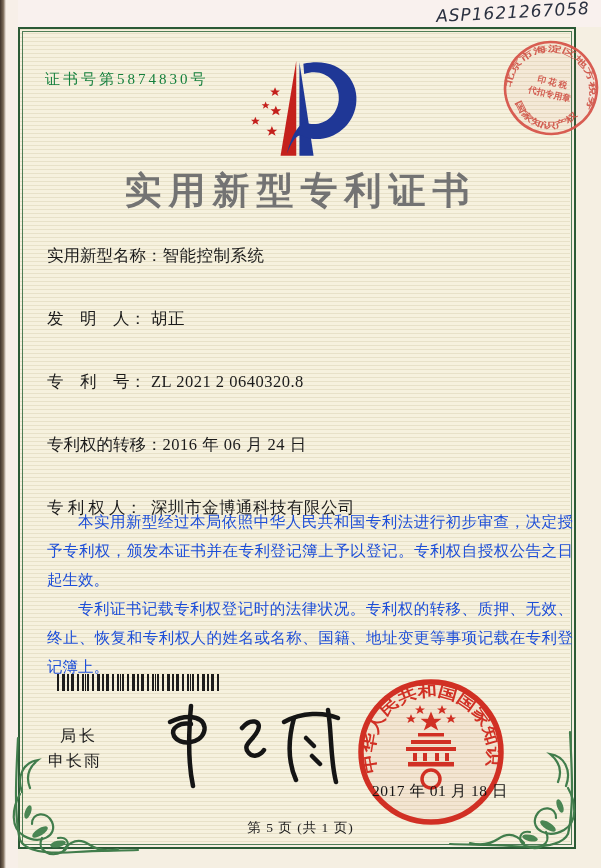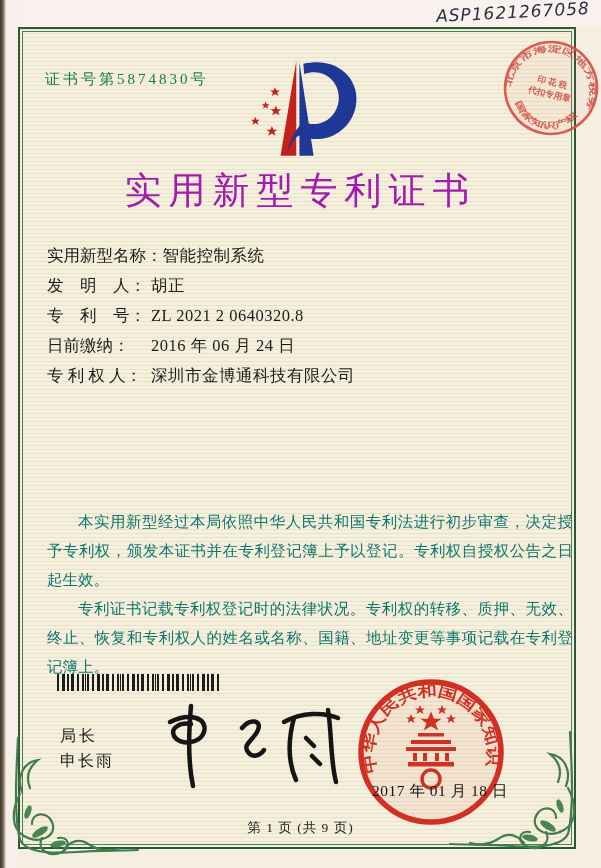--- a/index.html
+++ b/index.html
@@ -29,35 +29,35 @@
   .corner.br{left:448px;top:730px;transform:scaleX(-1);}
   
   .handwritten{position:absolute;left:436px;top:2px;z-index:5;
     font-family:"DejaVu Sans",sans-serif;font-style:italic;font-size:17px;
     color:#2b3140;letter-spacing:1px;transform:rotate(-3deg);white-space:nowrap;}
   .tax-stamp{position:absolute;left:500px;top:37px;width:102px;height:102px;z-index:4;
     transform:rotate(13deg);opacity:.92;}
   .cert-no{position:absolute;left:45px;top:70px;z-index:3;font-size:15px;letter-spacing:3px;color:#15803d;}
   .logo{position:absolute;left:242px;top:55px;width:118px;height:112px;z-index:3;}
   .title{position:absolute;left:40px;top:166px;width:521px;z-index:3;text-align:center;
-    font-size:37px;font-weight:normal;letter-spacing:7px;color:#a21caf;}
+    font-size:37px;font-weight:bold;letter-spacing:7px;color:#737373;}
   .fields{position:absolute;left:47px;top:245px;width:500px;z-index:3;
-    display:flex;flex-direction:column;gap:8px;}
+    display:flex;flex-direction:column;gap:41px;}
   .field-row{font-size:16.5px;line-height:22px;white-space:nowrap;color:#1b1b1b;}
   .flabel{display:inline-block;min-width:104px;}
   .fvalue{letter-spacing:.5px;}
   .paragraphs{position:absolute;left:47px;top:507px;width:526px;z-index:3;}
   .paragraphs p{margin:0;font-size:15.5px;line-height:29px;text-indent:2em;
-    text-align:justify;color:#0f766e;}
+    text-align:justify;color:#1d4ed8;}
   .barcode{position:absolute;left:57px;top:674px;width:162px;height:17px;z-index:3;
     background:
       repeating-linear-gradient(90deg,#1c1c1c 0 2px,rgba(0,0,0,0) 2px 5px),
       repeating-linear-gradient(90deg,#1c1c1c 0 1px,rgba(0,0,0,0) 1px 7px);}
   .signer-title{position:absolute;left:60px;top:726px;z-index:3;font-size:16px;letter-spacing:3px;text-align:right;}
-  .signer-name{position:absolute;left:60px;top:751px;z-index:3;font-size:16px;letter-spacing:2px;}
+  .signer-name{position:absolute;left:48px;top:751px;z-index:3;font-size:16px;letter-spacing:2px;}
   .signature{position:absolute;left:146px;top:700px;z-index:3;}
   .seal{position:absolute;left:356px;top:677px;width:150px;height:150px;z-index:4;opacity:.93;}
   .seal-date{position:absolute;left:372px;top:781px;z-index:5;font-size:15.5px;
     letter-spacing:.5px;color:#151515;white-space:nowrap;}
   .footer{position:absolute;left:100px;top:819px;width:401px;z-index:3;text-align:center;
     font-size:13.5px;letter-spacing:1px;color:#222;}
 </style>
 </head>
 <body>
 
@@ -137,21 +137,21 @@
   <div class="field-row">
     <span class="flabel">实用新型名称：</span><span class="fvalue">智能控制系统</span>
   </div>
   <div class="field-row">
     <span class="flabel">发　明　人：</span><span class="fvalue">胡正</span>
   </div>
   <div class="field-row">
     <span class="flabel">专　利　号：</span><span class="fvalue">ZL 2021 2 0640320.8</span>
   </div>
   <div class="field-row">
-    <span class="flabel">日前缴纳：</span><span class="fvalue">2016 年 06 月 24 日</span>
+    <span class="flabel">专利权的转移：</span><span class="fvalue">2016 年 06 月 24 日</span>
   </div>
   <div class="field-row">
     <span class="flabel">专 利 权 人：</span><span class="fvalue">深圳市金博通科技有限公司</span>
   </div>
 </div>
 
 <div class="paragraphs">
   <p>本实用新型经过本局依照中华人民共和国专利法进行初步审查，决定授予专利权，颁发本证书并在专利登记簿上予以登记。专利权自授权公告之日起生效。</p>
   <p>专利证书记载专利权登记时的法律状况。专利权的转移、质押、无效、终止、恢复和专利权人的姓名或名称、国籍、地址变更等事项记载在专利登记簿上。</p>
 </div>
@@ -196,15 +196,15 @@
     <rect x="67" y="76" width="4" height="8"></rect>
     <rect x="79" y="76" width="4" height="8"></rect>
     <rect x="89" y="76" width="4" height="8"></rect>
     <rect x="52" y="85" width="46" height="4.5"></rect>
     <circle cx="75" cy="102" r="9" fill="none" stroke="#cf2217" stroke-width="3.5"></circle>
   </g>
 </svg>
 
 <div class="seal-date">2017 年 01 月 18 日</div>
 
-<div class="footer">第 1 页 (共 9 页)</div>
+<div class="footer">第 5 页 (共 1 页)</div>
 
 <div class="scan-edge"></div>
 
 </body></html>

